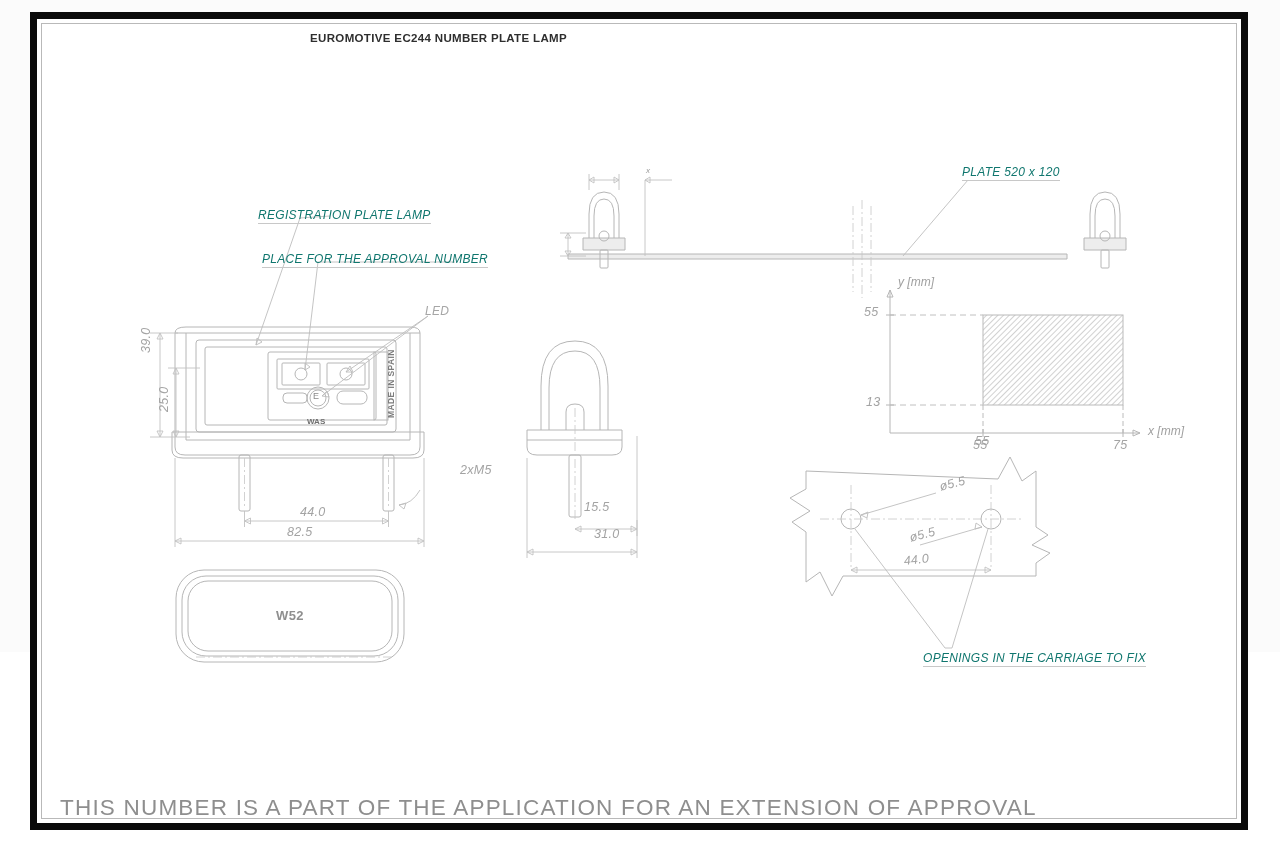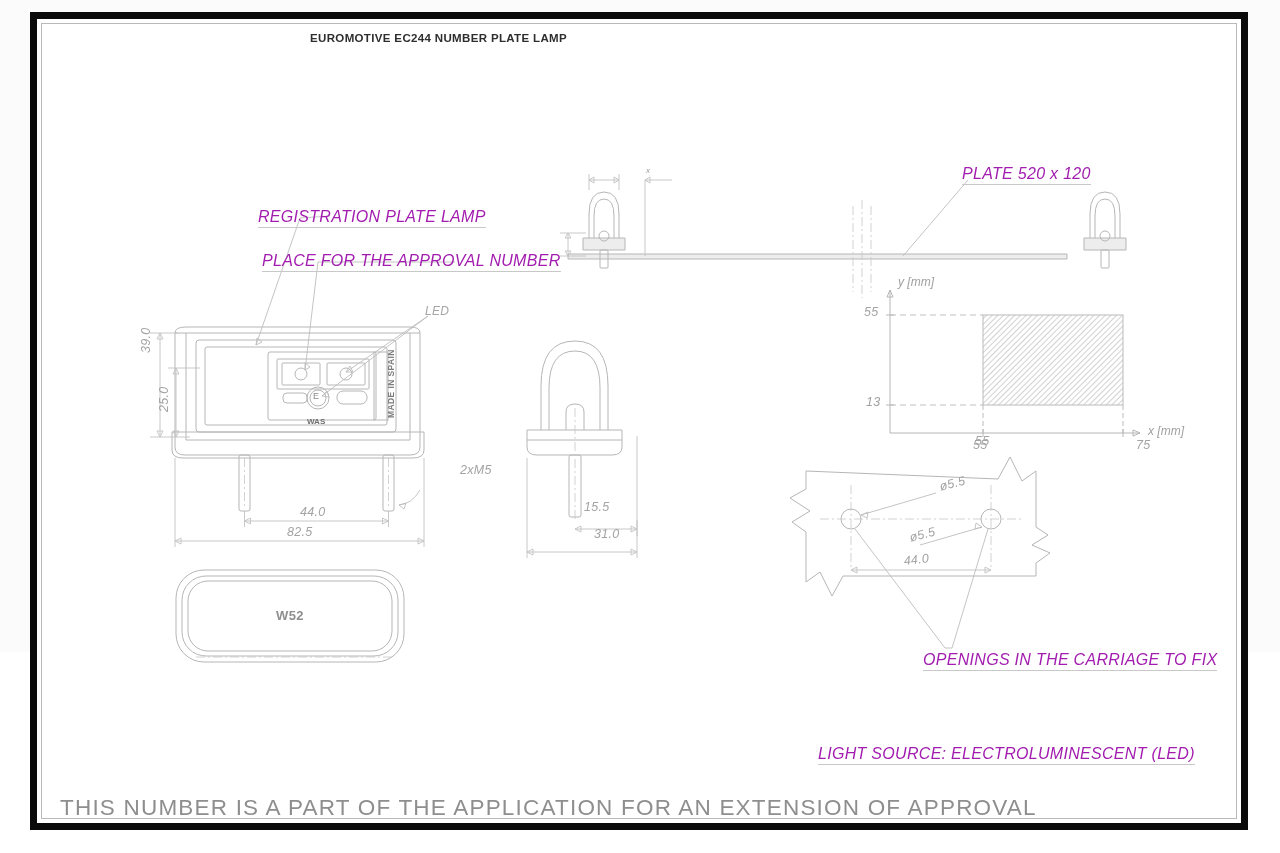--- a/index.html
+++ b/index.html
@@ -10,21 +10,21 @@
   
   #frame-outer{position:absolute;left:30px;top:12px;width:1218px;height:818px;
                border:7px solid #0a0a0a;background:#ffffff;box-sizing:border-box;}
   #frame-inner{position:absolute;left:41px;top:23px;width:1196px;height:796px;
                border:1px solid #b9b9b9;background:transparent;box-sizing:border-box;}
 
   .lbl{position:absolute;white-space:nowrap;color:#9a9a9a;}
   .title{font-weight:bold;font-size:11.5px;letter-spacing:.35px;color:#2e2e2e;}
 
   
-  .note{font-style:italic;font-size:16px;color:#a21caf;border-bottom:1px solid #c8c8c8;
+  .note{font-style:italic;font-size:12px;color:#0f766e;border-bottom:1px solid #c8c8c8;
         padding-bottom:1px;letter-spacing:.3px;}
   .note-plain{font-style:italic;font-size:12px;color:#a6a6a6;letter-spacing:.3px;}
   .dim{font-style:italic;font-size:12.5px;color:#a3a3a3;letter-spacing:.3px;}
   .axlbl{font-style:italic;font-size:12px;color:#a0a0a0;}
   .tiny{font-size:8px;color:#9c9c9c;}
 
   .bottomcap{position:absolute;left:60px;top:795px;font-size:22.5px;color:#8e8e8e;
              letter-spacing:1.2px;white-space:nowrap;}
 
   svg{position:absolute;left:0;top:0;overflow:visible;}
@@ -262,25 +262,24 @@
   <div class="lbl dim" style="left:566px;top:527px;margin-left:28px;">31.0</div>
 
   <div class="lbl note" style="left:962px;top:165px;">PLATE  520 x 120</div>
   <div class="lbl tiny" style="left:646px;top:166px;font-style:italic;">x</div>
 
   <div class="lbl axlbl" style="left:898px;top:275px;">y [mm]</div>
   <div class="lbl axlbl" style="left:1148px;top:424px;">x [mm]</div>
   <div class="lbl dim" style="left:864px;top:305px;">55</div>
   <div class="lbl dim" style="left:866px;top:395px;">13</div>
   <div class="lbl dim" style="left:973px;top:438px;">55</div>
-  <div class="lbl dim" style="left:1113px;top:438px;margin-left:23px;">75</div>
+  <div class="lbl dim" style="left:1113px;top:438px;">75</div>
 
   <div class="lbl dim" style="left:938px;top:480px;transform:rotate(-14deg);transform-origin:left top;">ø5.5</div>
   <div class="lbl dim" style="left:908px;top:531px;transform:rotate(-14deg);transform-origin:left top;">ø5.5</div>
   <div class="lbl dim" style="left:903px;top:554px;transform:rotate(-6deg);transform-origin:left top;">44.0</div>
   <div class="lbl dim" style="left:975px;top:434px;">55</div>
 
   <div class="lbl note" style="left:923px;top:651px;">OPENINGS IN THE CARRIAGE TO FIX</div>
-  <div class="lbl note" style="left:818px;top:745px;">LIGHT SOURCE:  ELECTROLUMINESCENT  (LED)</div>
 
   <div class="bottomcap">THIS NUMBER IS A PART OF  THE  APPLICATION FOR AN EXTENSION OF  APPROVAL</div>
 
 </div>
 
 </body></html>

